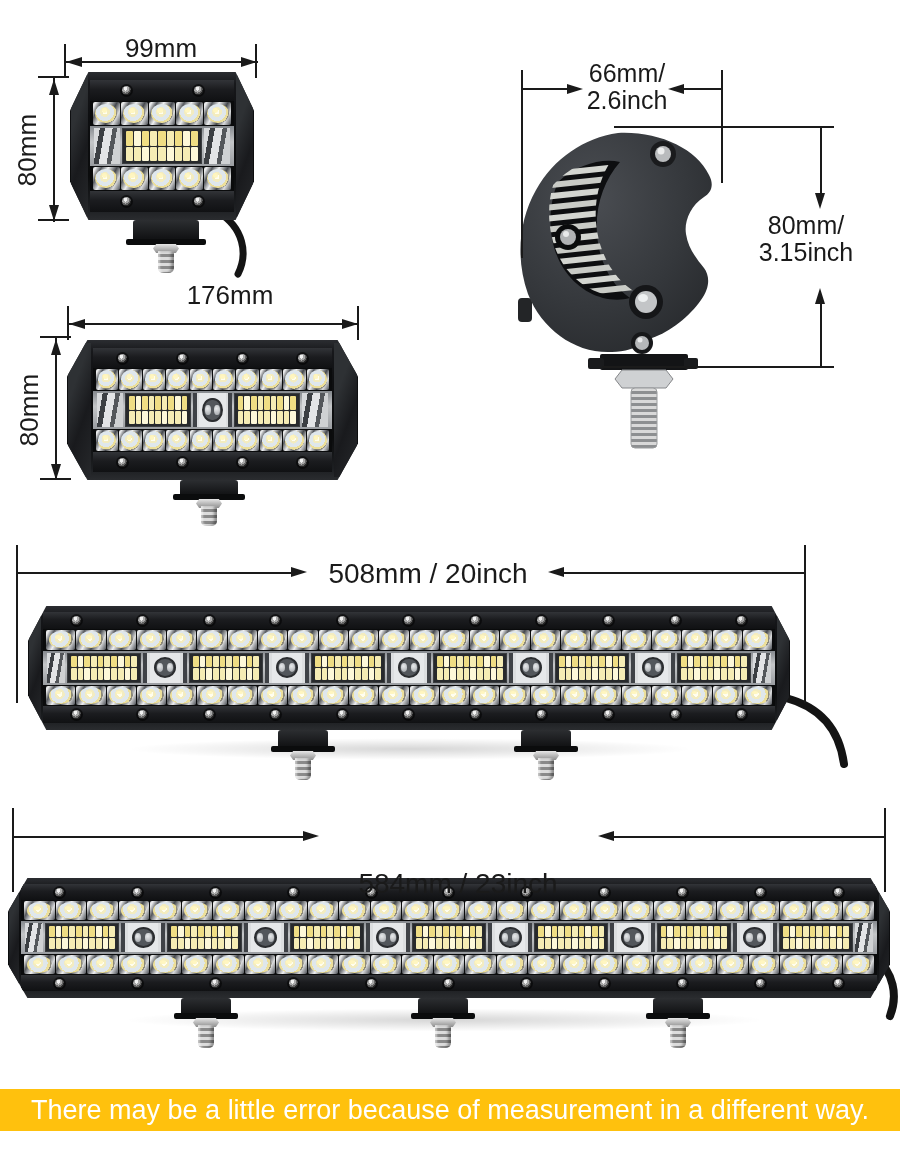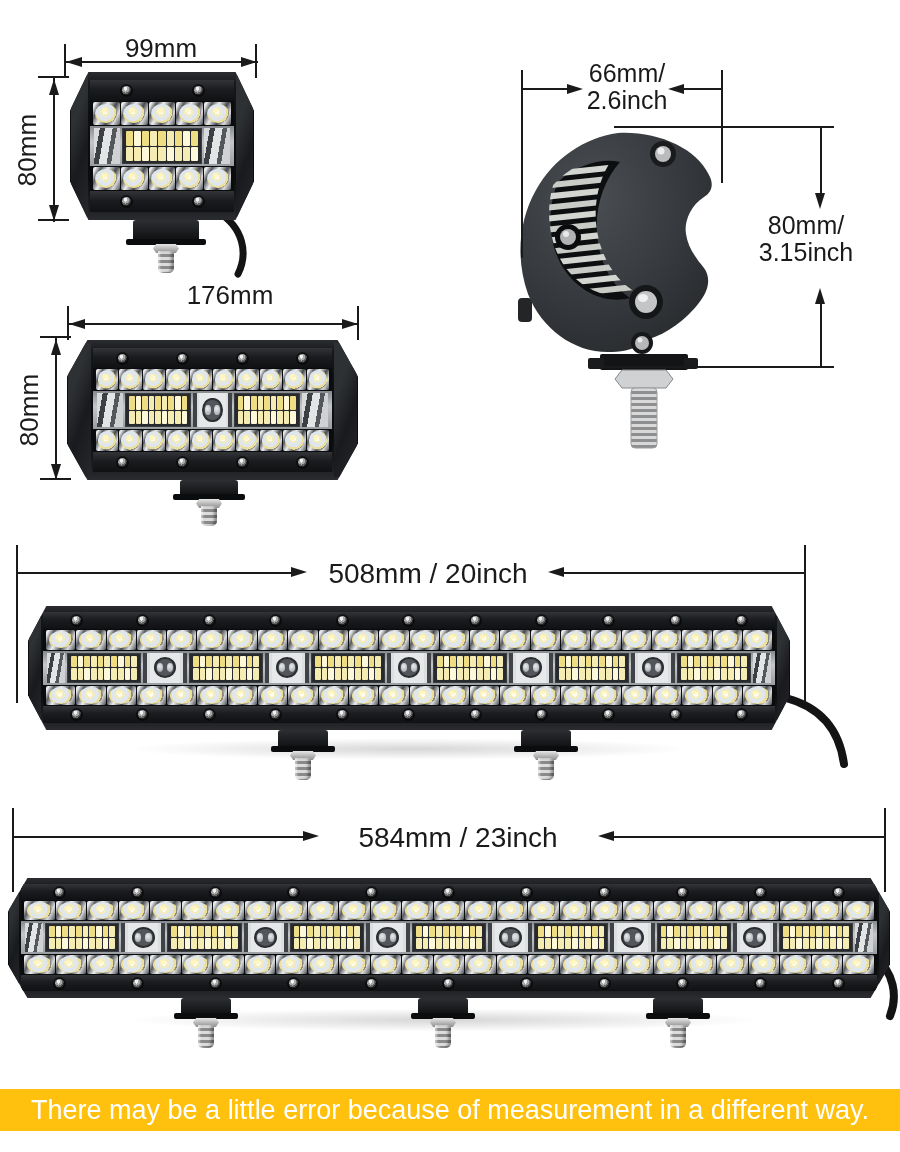--- a/index.html
+++ b/index.html
@@ -605,21 +605,21 @@
               <div class="screw"></div>
               <div class="screw"></div>
               <div class="screw"></div>
             </div>
           </div>
         </div>
       </div>
   </div>
 
   <div>
-    <div class="dlabel big" style="left:458px;top:822px">584mm / 23inch</div>
+    <div class="dlabel big" style="left:458px;top:868px">584mm / 23inch</div>
     <div class="tick v" style="left:12px;top:808px;height:84px"></div>
     <div class="tick v" style="left:884px;top:808px;height:84px"></div>
     <div class="dline h" style="left:13px;top:836px;width:290px"></div>
     <div class="arr right" style="left:303px;top:831px"></div>
     <div class="dline h" style="left:614px;top:836px;width:271px"></div>
     <div class="arr left" style="left:598px;top:831px"></div>
     <div id="bar_23inch">
         <div class="shadow" style="position: absolute; left: 0px; top: 1004px; width: 888px; height: 32px;"></div>
         <div class="bracket" style="position: absolute; left: 181px; top: 998px; width: 50px; height: 20px;"></div>
         <div class="nut" style="position: absolute; left: 193px; top: 1018px; width: 26px; height: 9px;"></div>

